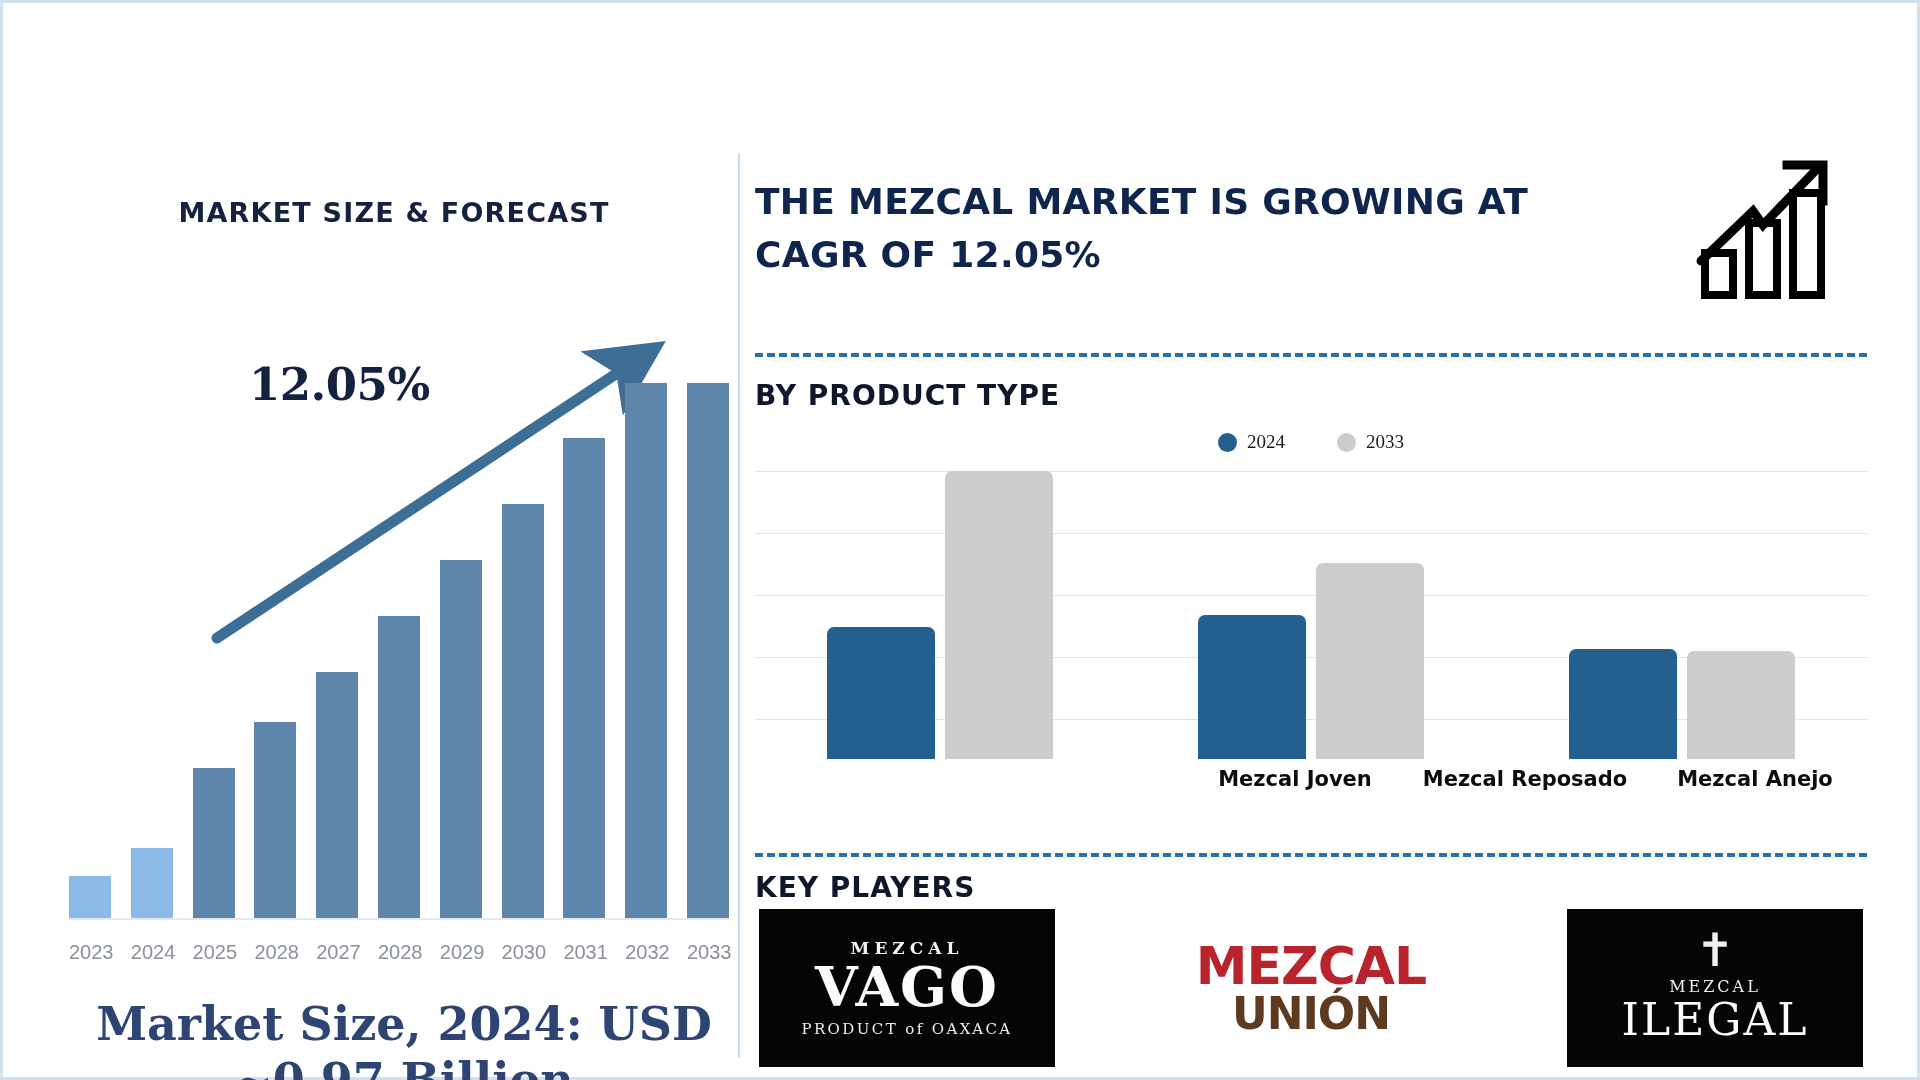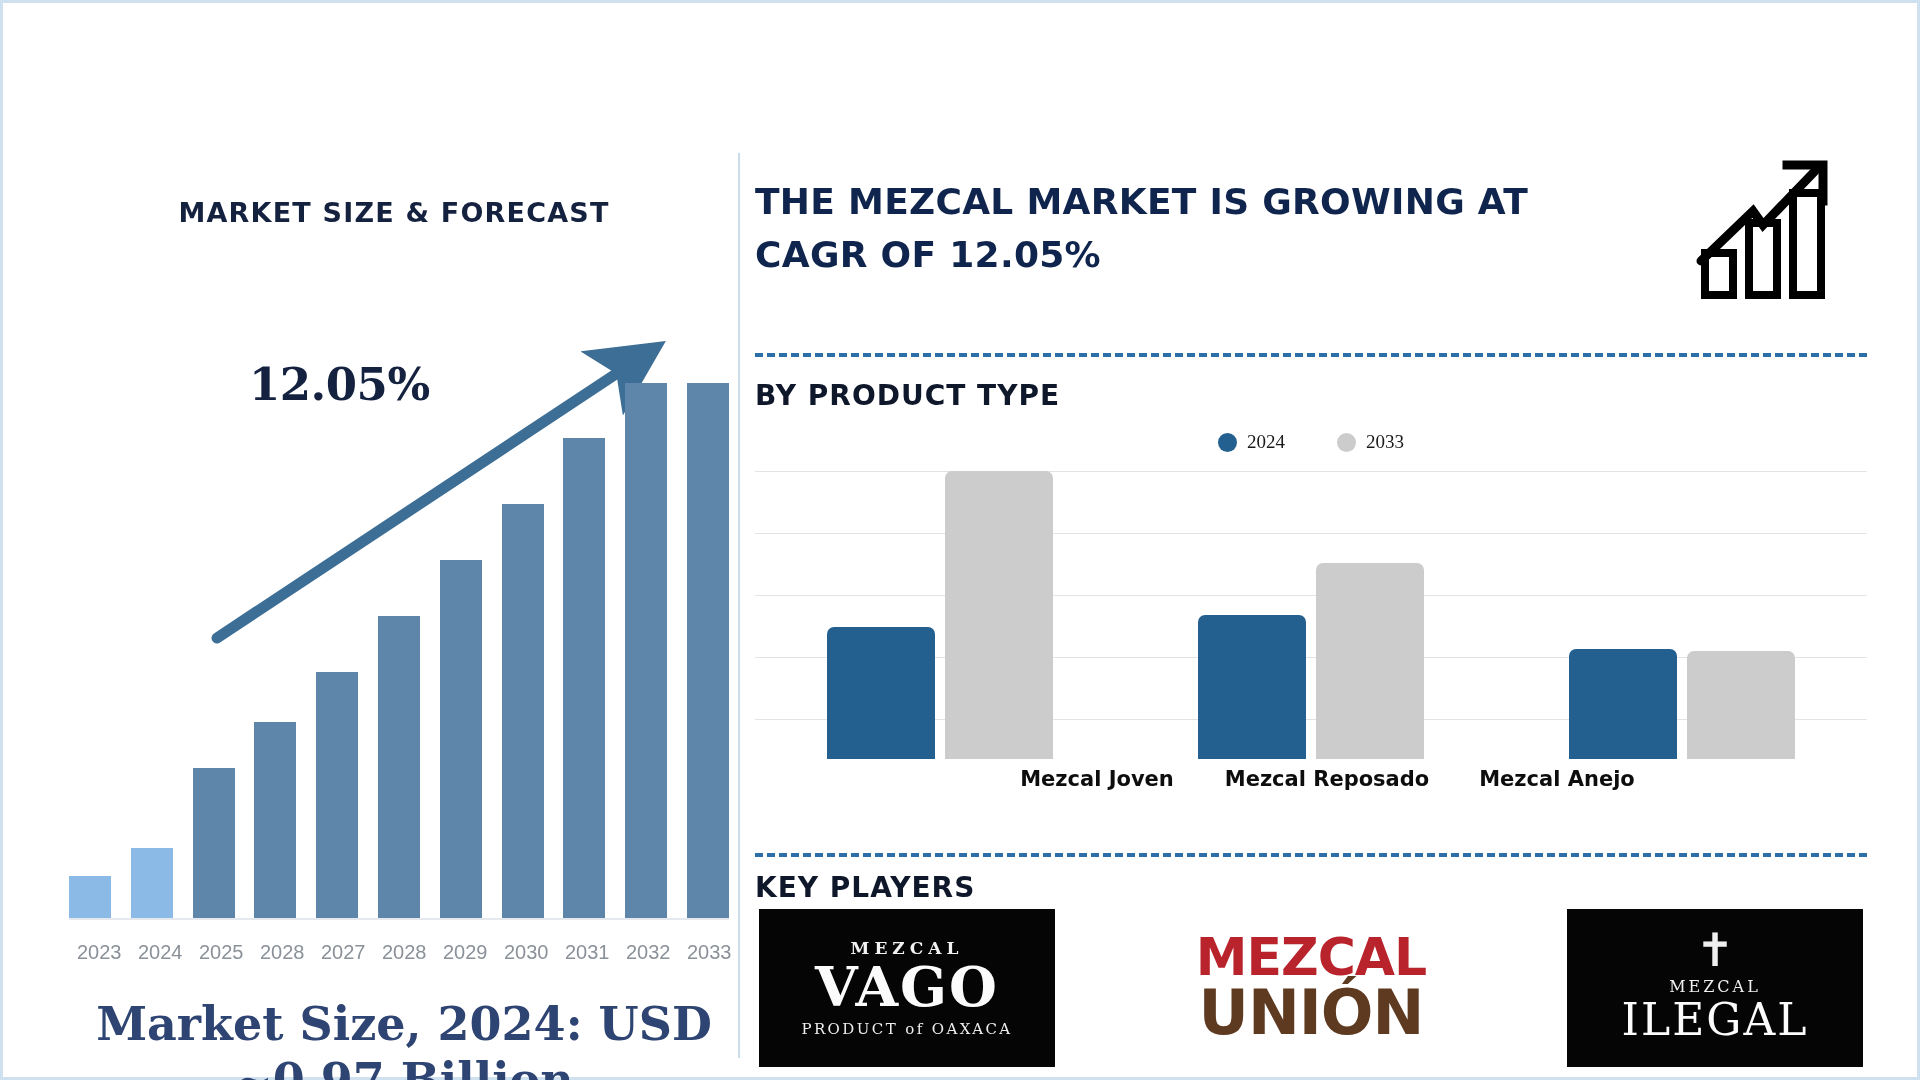--- a/index.html
+++ b/index.html
@@ -81,21 +81,20 @@
   }
   .fc-labels {
     position: absolute; left: 0; bottom: 44px;
     width: 660px;
     display: flex; justify-content: space-between;
   }
   .fc-labels span {
     width: 42px; text-align: center;
     font-size: 20px; color: #8b9199;
     font-family: "Liberation Sans", sans-serif;
-    margin-left: 8px;
   }
 
   .ms-caption {
     position: absolute; left: 0; bottom: -100px; width: 670px;
     text-align: center;
     font-size: 46px; font-weight: 700; line-height: 1.22;
     color: #2e4472;
     font-family: "DejaVu Serif", serif;
   }
 
@@ -150,22 +149,22 @@
     height: 1px; background: #e3e3e3;
   }
   .pt-groups {
     position: absolute; left: 0; top: 0;
     width: 1112px; height: 288px;
     display: flex; justify-content: space-around; align-items: flex-end;
   }
   .pt-group { display: flex; align-items: flex-end; gap: 10px; height: 100%; }
   .pt-bar { width: 108px; border-radius: 7px 7px 0 0; }
   .pt-cat-row {
-    position: absolute; left: 16px; top: 296px; width: 1112px;
-    display: flex; justify-content: center;
+    position: absolute; left: 3px; top: 296px; width: 1112px;
+    display: flex; justify-content: flex-end;
   }
   .pt-cat {
     width: 230px; text-align: center;
     font-size: 21px; font-weight: 700; color: #0d0d0d;
     font-family: "DejaVu Sans", sans-serif;
   }
 
   
   .players {
     position: absolute; left: 0; top: 756px; width: 1112px;
@@ -191,21 +190,21 @@
   .vago-bot {
     color: #eeeeee; font-size: 15px; letter-spacing: 2.4px; margin-top: 4px;
     font-family: "DejaVu Serif", serif;
   }
   .union-top {
     color: #b8232c; font-size: 52px; font-weight: 700; letter-spacing: -1px;
     line-height: 0.98;
     font-family: "DejaVu Sans", sans-serif;
   }
   .union-bot {
-    color: #5e3a21; font-size: 62px; font-weight: 700; letter-spacing: -1px;
+    color: #5e3a21; font-size: 44px; font-weight: 700; letter-spacing: -1px;
     line-height: 0.98;
     font-family: "DejaVu Sans", sans-serif;
   }
   .ilegal-cross { color: #efefef; font-size: 46px; line-height: 0.8; font-family: "DejaVu Sans", sans-serif; }
   .ilegal-top {
     color: #f0f0f0; font-size: 16px; letter-spacing: 3px; margin-top: 8px;
     font-family: "DejaVu Serif", serif;
   }
   .ilegal-main {
     color: #fcfcfc; font-size: 44px; letter-spacing: 2px; line-height: 1.1;

